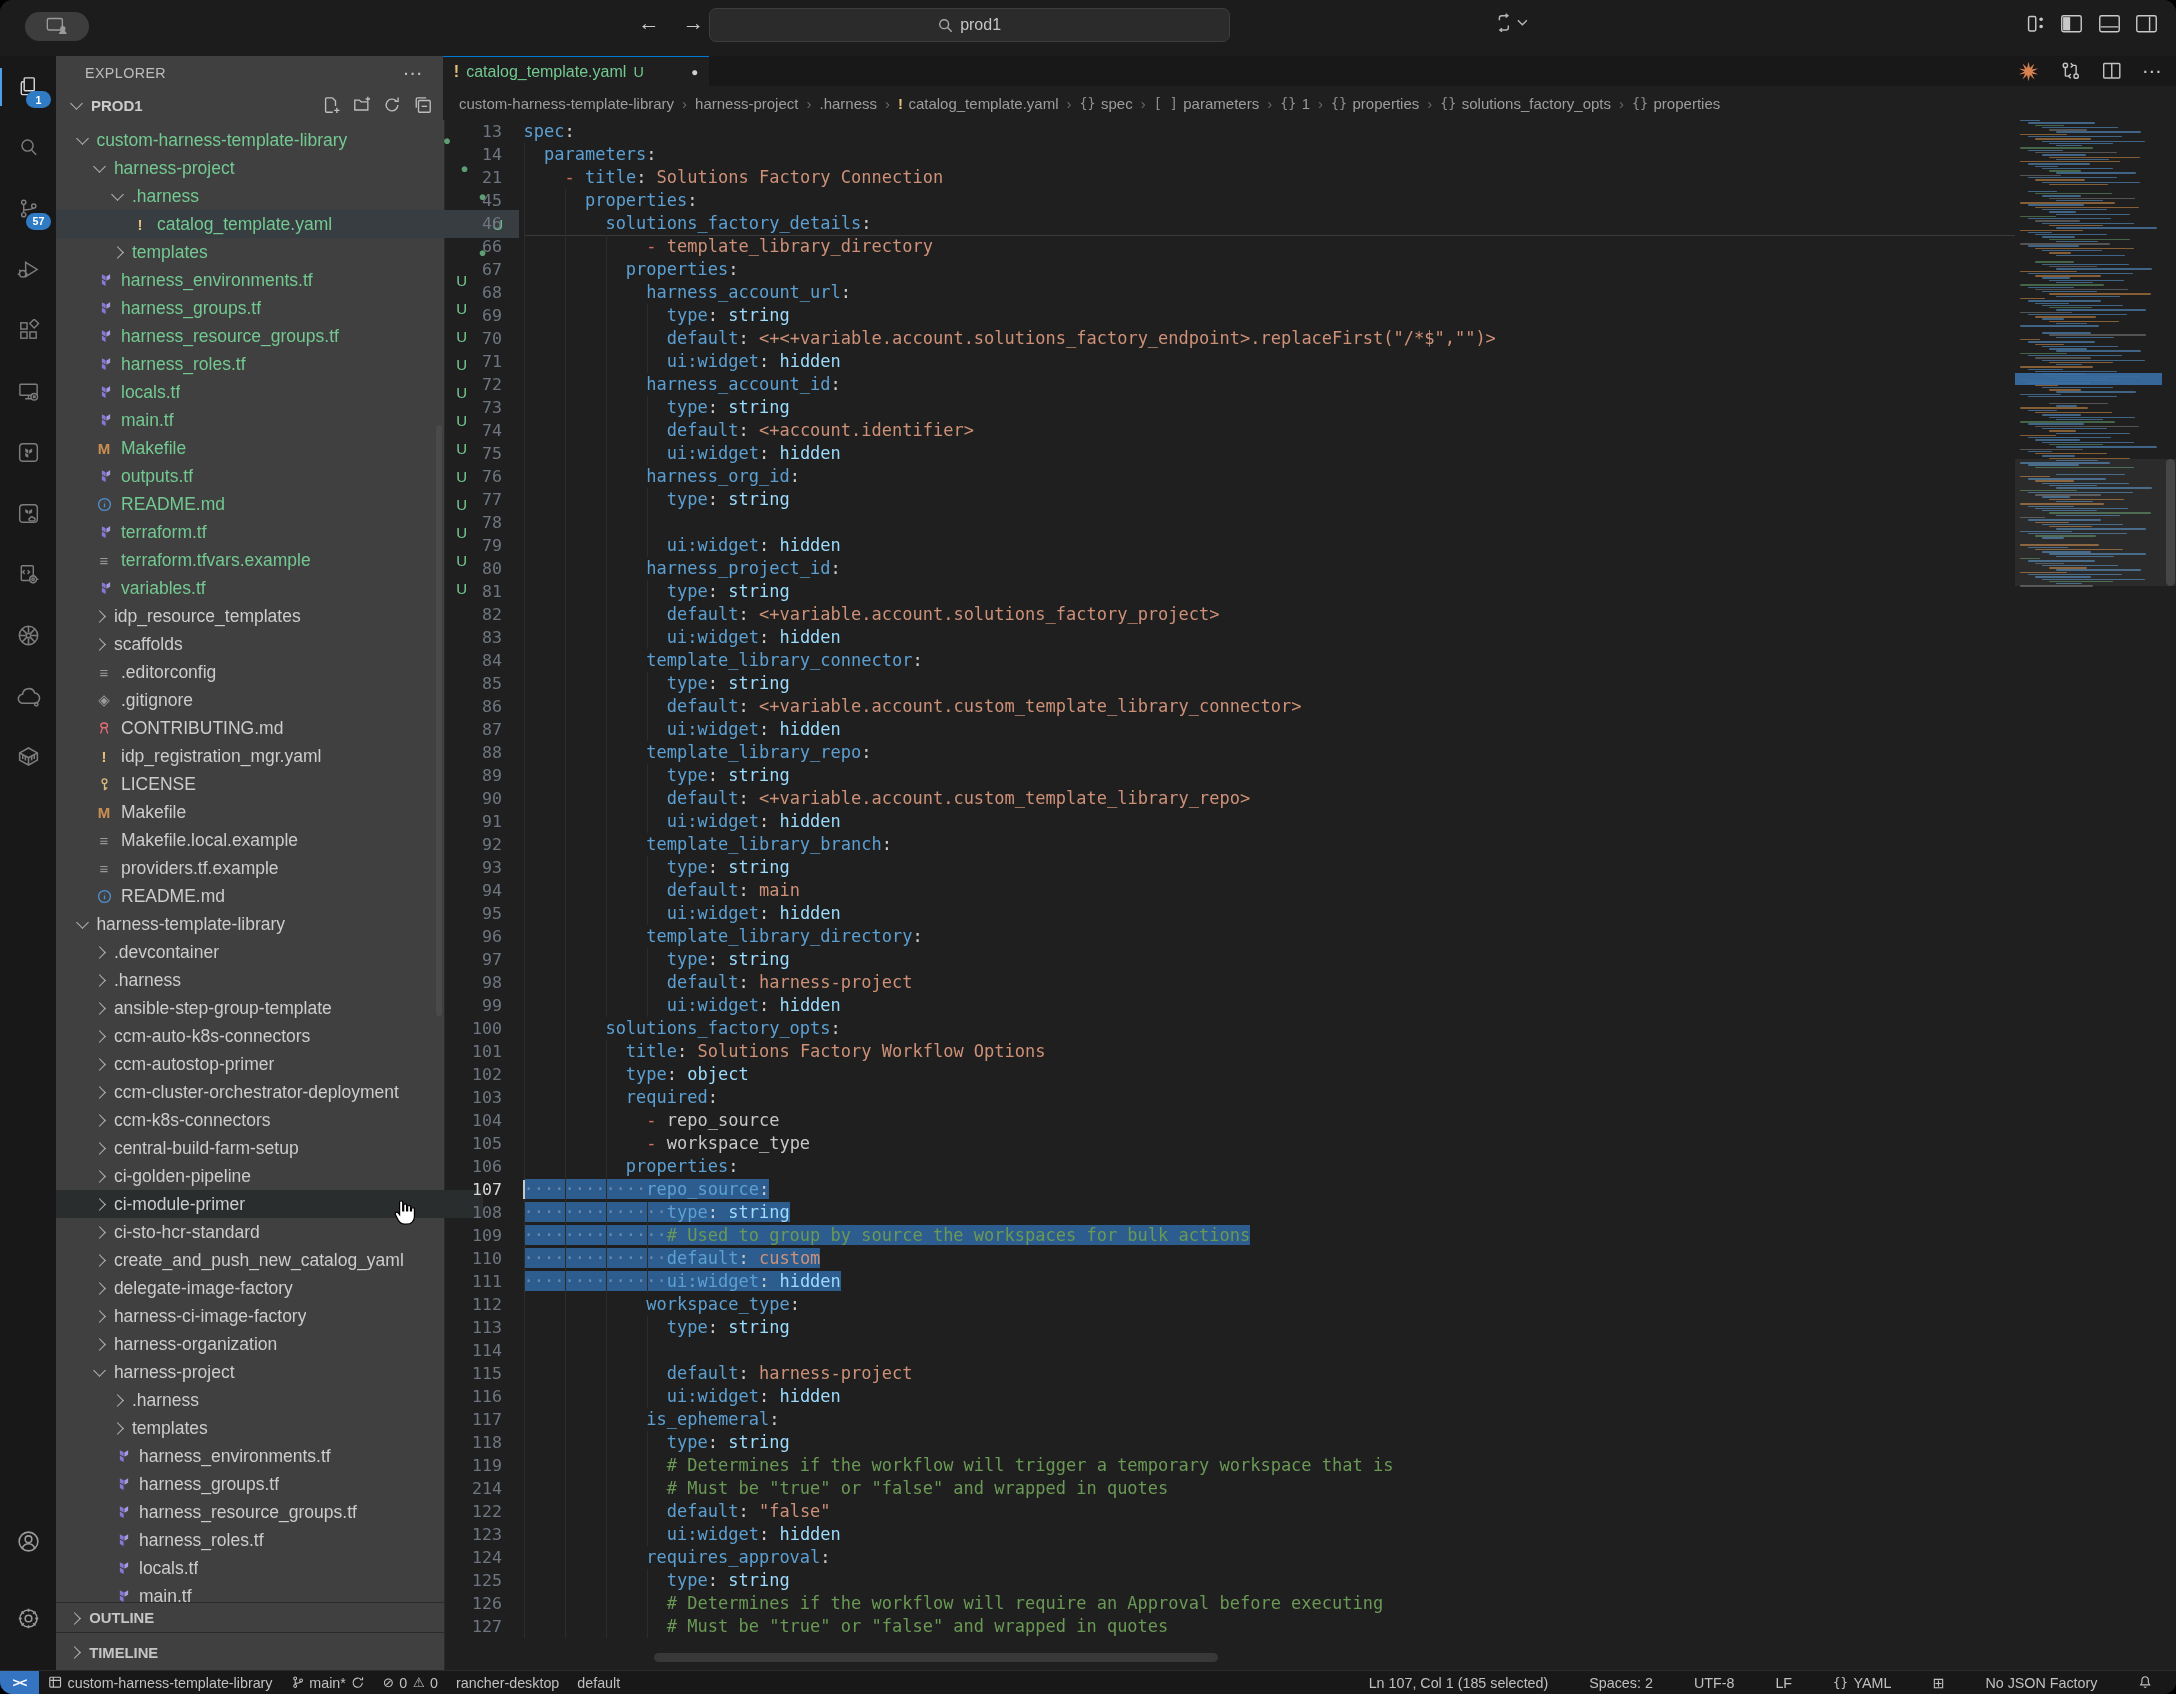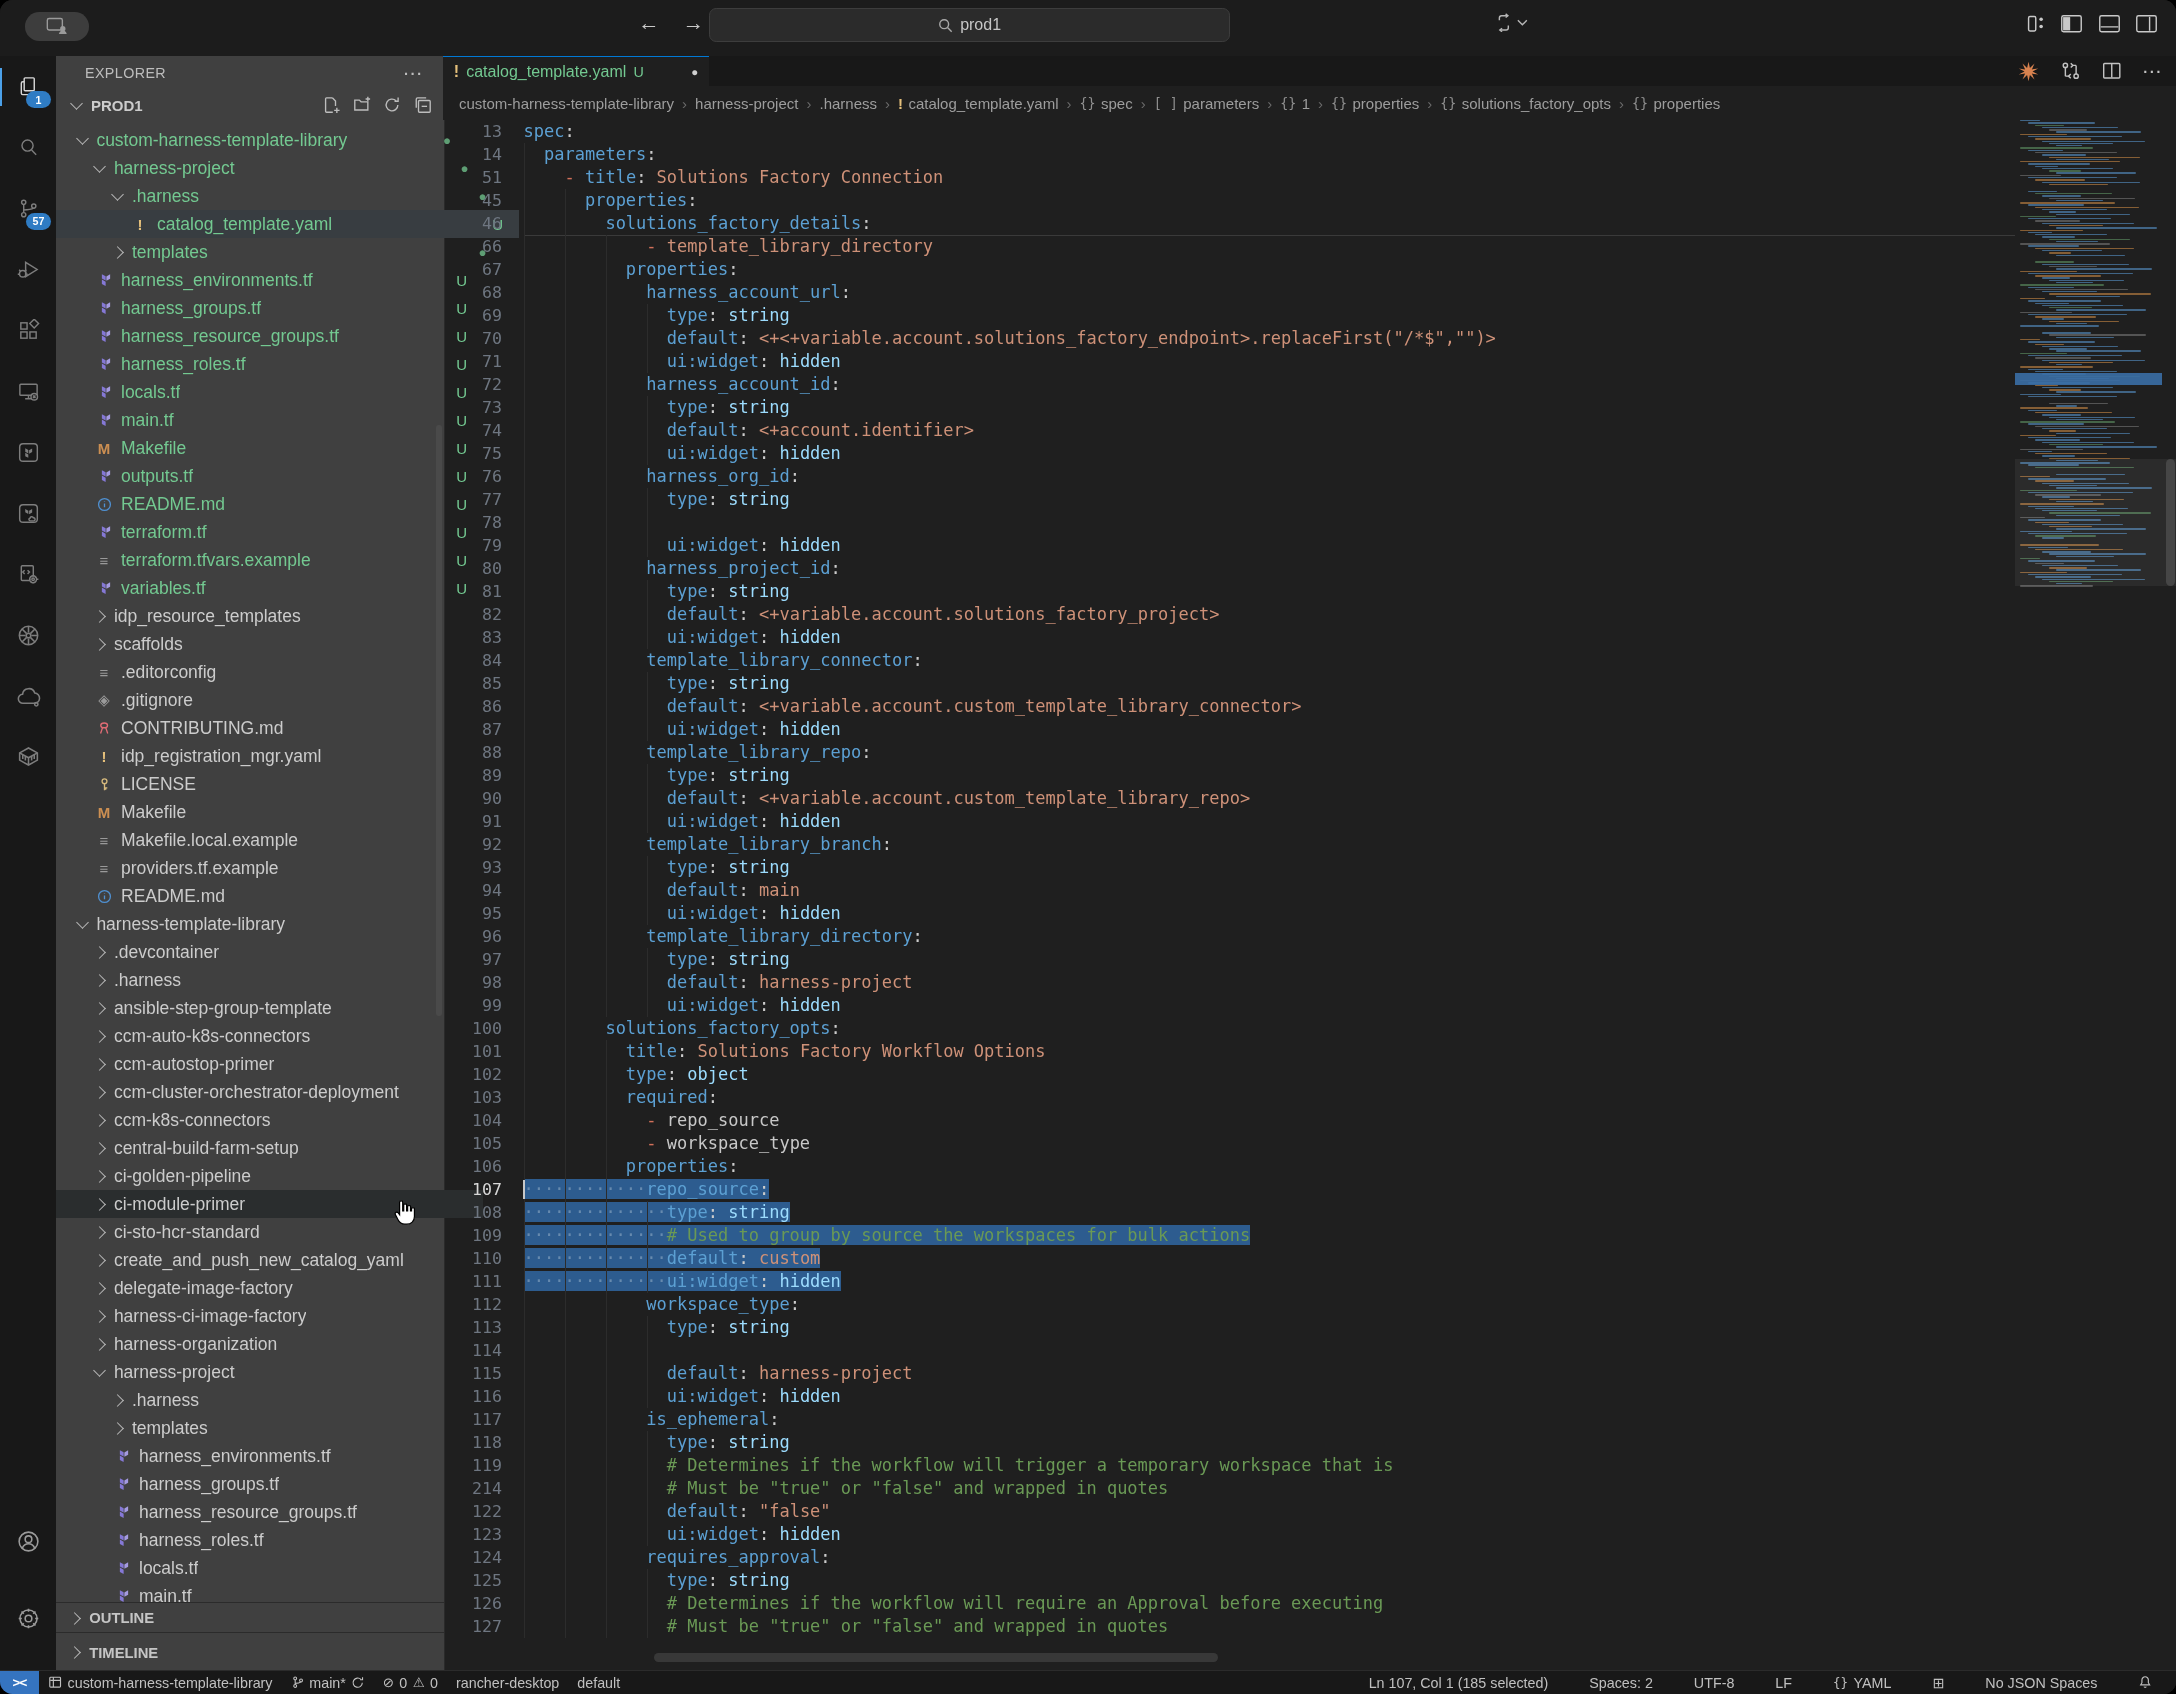--- a/index.html
+++ b/index.html
@@ -728,21 +728,21 @@
         <span class="ln">13</span>
         <pre><span class="tk-k">spec</span><span class="tk-p">:</span></pre>
       </div>
       <div class="crow">
         <span class="guides" style="width:20.5px"></span>
         <span class="ln">14</span>
         <pre>  <span class="tk-k">parameters</span><span class="tk-p">:</span></pre>
       </div>
       <div class="crow">
         <span class="guides" style="width:41px"></span>
-        <span class="ln">51</span>
+        <span class="ln">21</span>
         <pre>    <span class="tk-d">- </span><span class="tk-k">title</span><span class="tk-p">: </span><span class="tk-s">Solutions Factory Connection</span></pre>
       </div>
       <div class="crow">
         <span class="guides" style="width:62px"></span>
         <span class="ln">45</span>
         <pre>      <span class="tk-k">properties</span><span class="tk-p">:</span></pre>
       </div>
       <div class="crow foldline">
         <span class="guides" style="width:82px"></span>
         <span class="ln">46</span>
@@ -1319,21 +1319,21 @@
           <span>LF</span>
         </div>
         <div class="st-item">
           <span style="font-family:'DejaVu Sans Mono',monospace;font-size:12.5px">{}</span>
           <span>YAML</span>
         </div>
         <div class="st-item">
           <span style="font-size:14.3px">⊞</span>
         </div>
         <div class="st-item">
-          <span>No JSON Spaces</span>
+          <span>No JSON Factory</span>
         </div>
         <div class="st-item">
           <svg class="ic" width="14.3" height="14.3" viewBox="0 0 16 16" fill="none" stroke="#c0c0c0" stroke-width="1.3">
             <path d="M8 2a3.6 3.6 0 0 0-3.6 3.6v3L3 11h10l-1.4-2.4v-3A3.6 3.6 0 0 0 8 2z"></path>
             <path d="M6.7 13a1.4 1.4 0 0 0 2.6 0"></path>
           </svg>
         </div>
       </div>
   </div>
 

